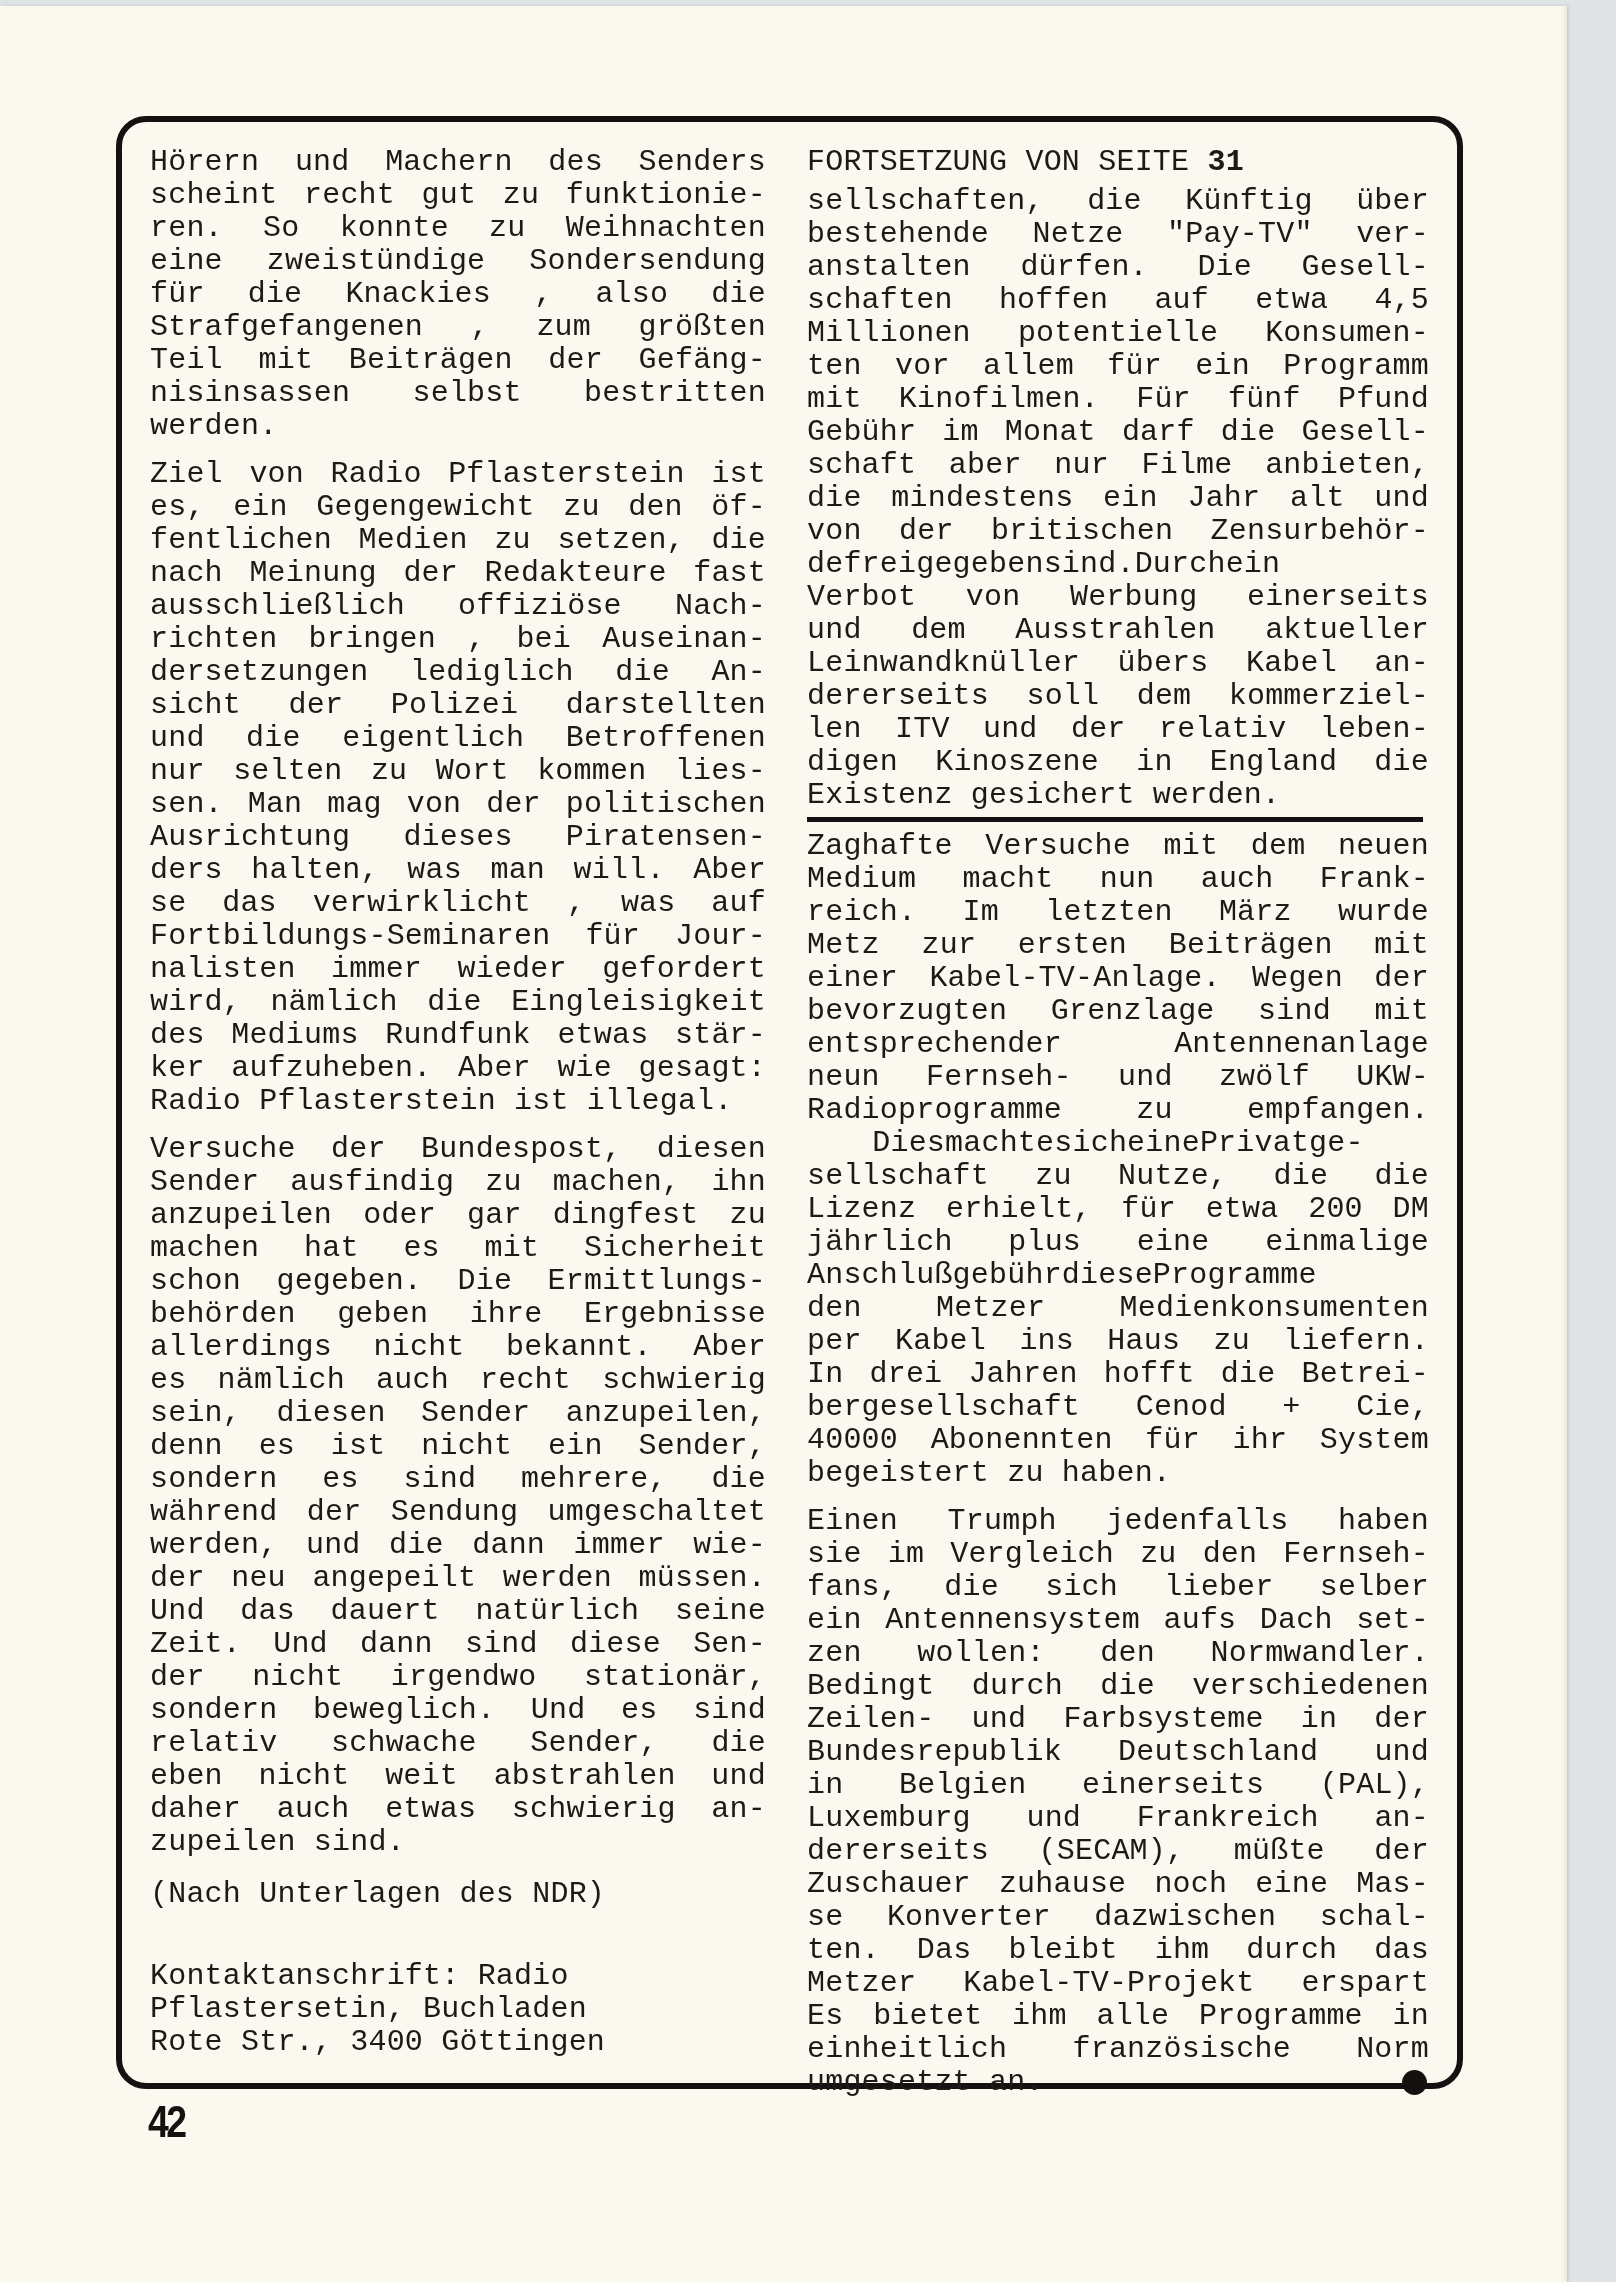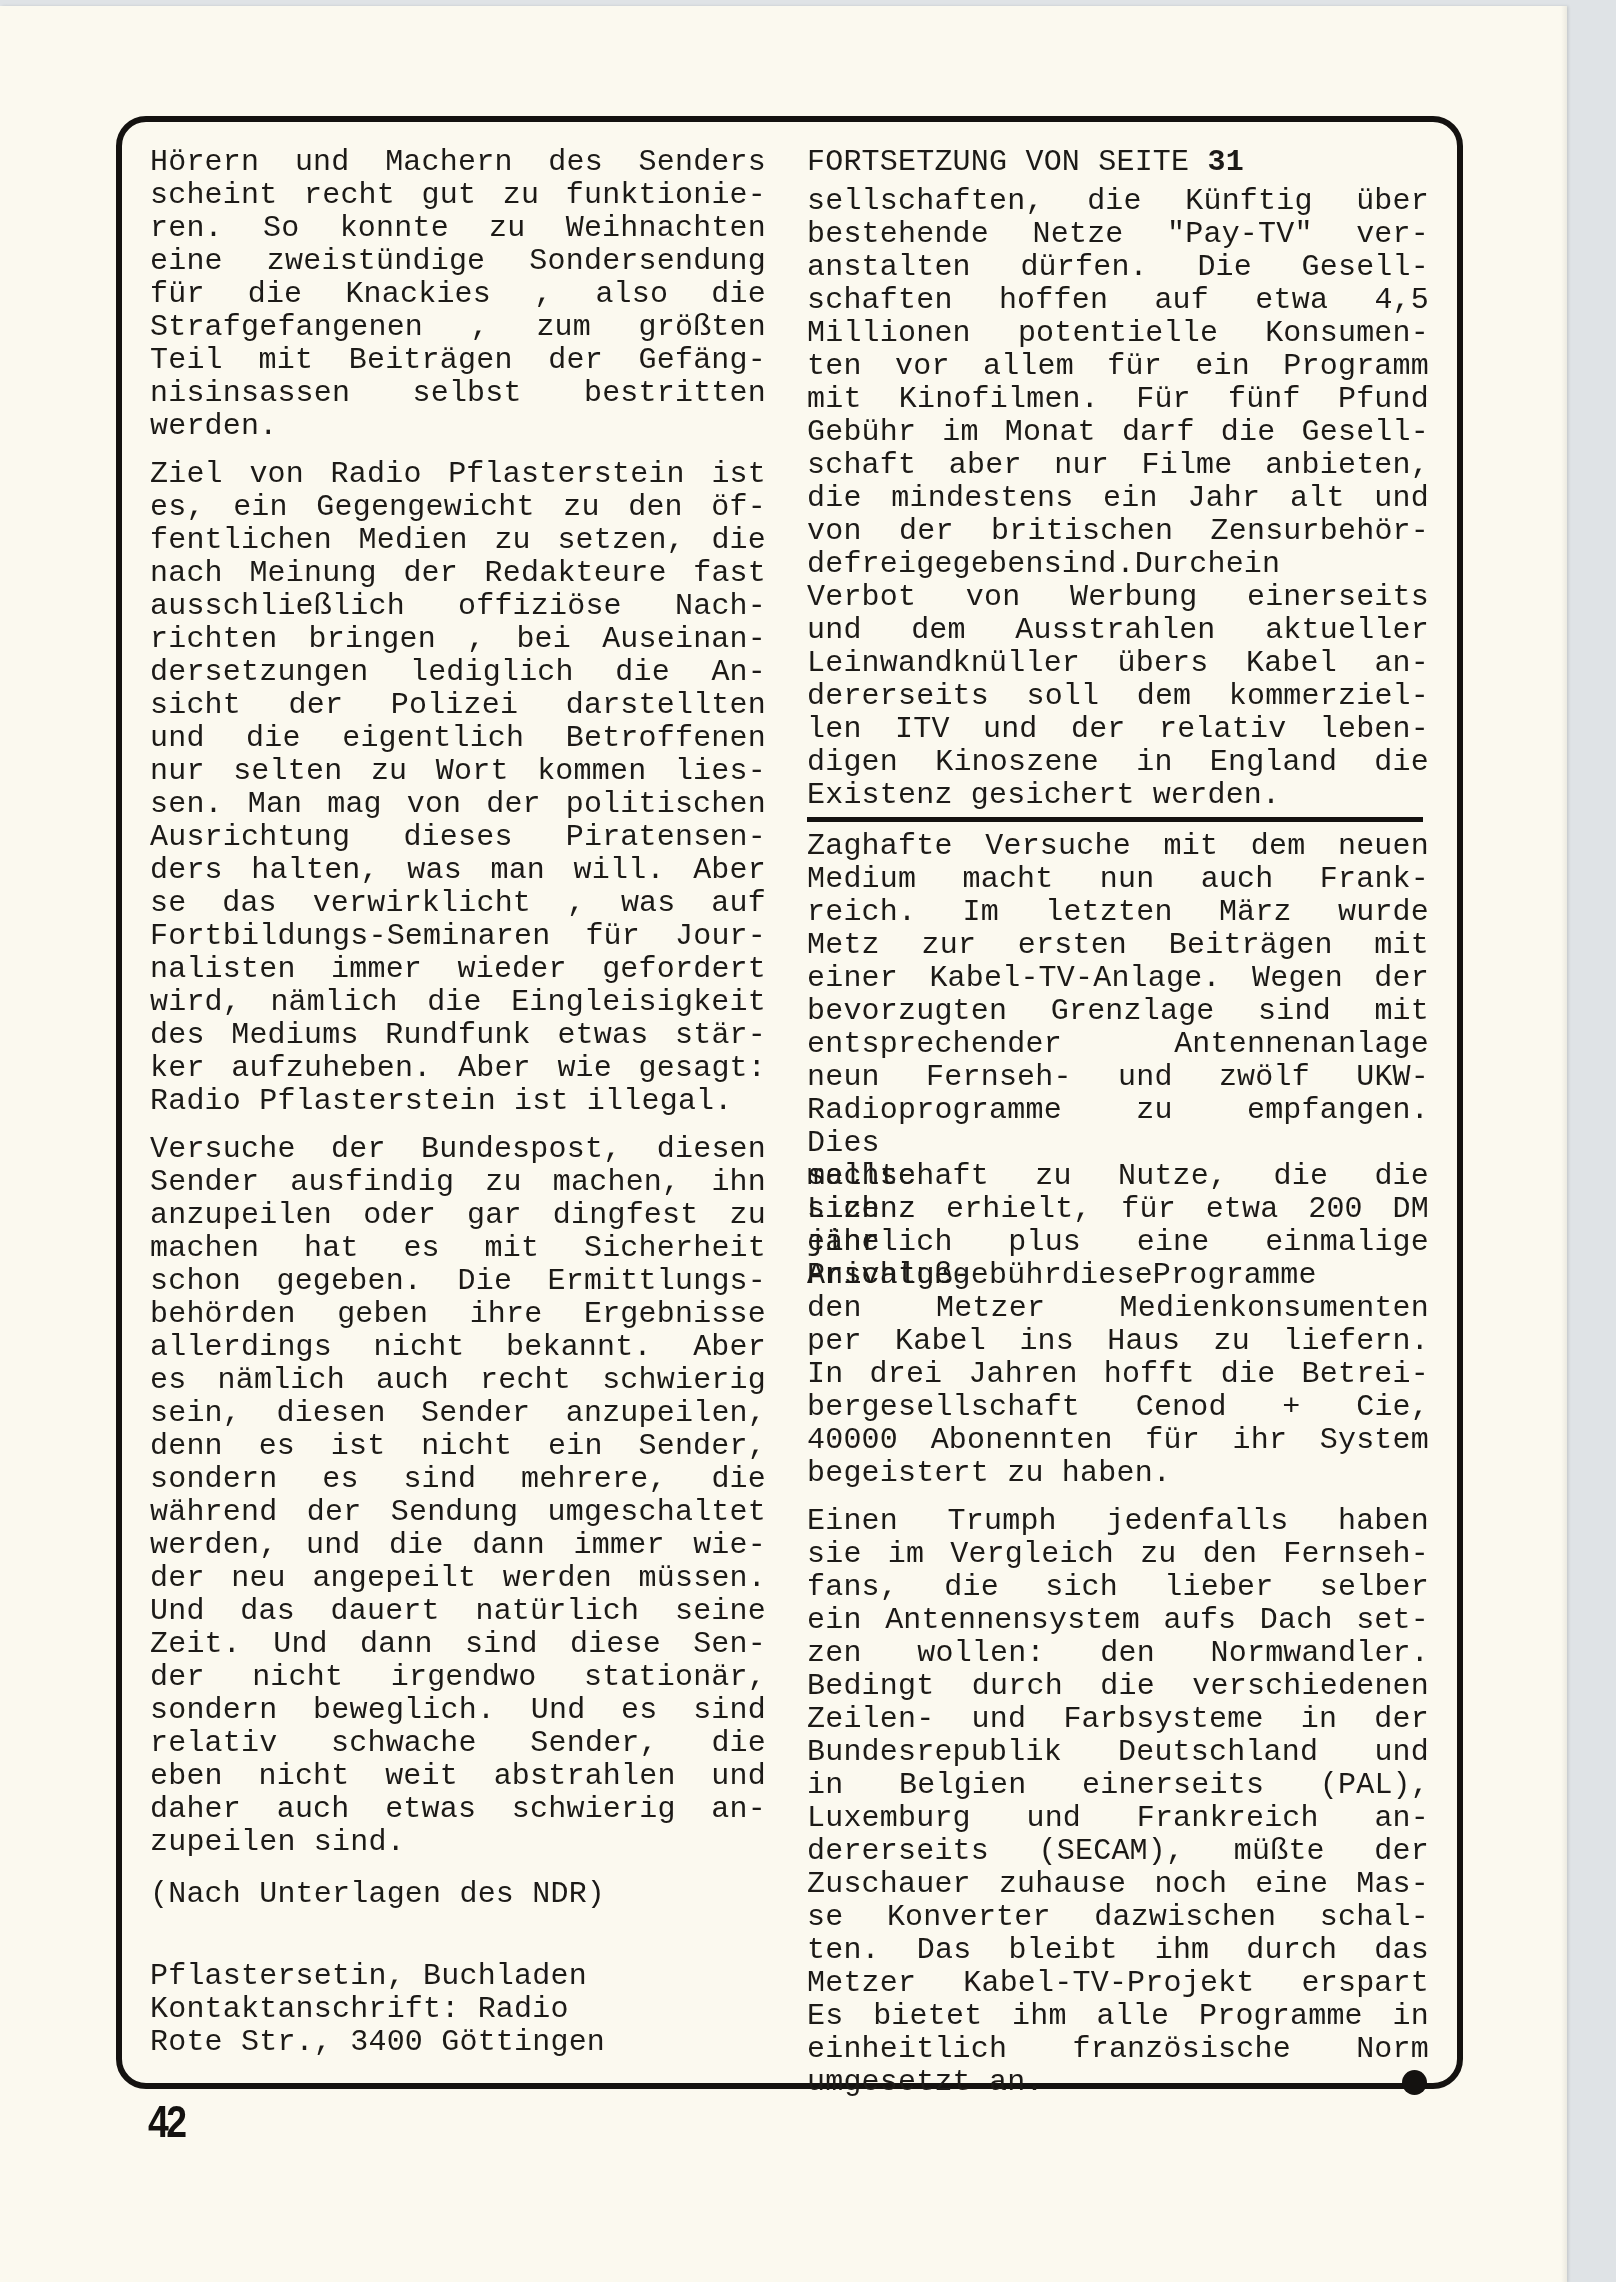--- a/index.html
+++ b/index.html
@@ -462,22 +462,22 @@
           <span>auch</span>
           <span>etwas</span>
           <span>schwierig</span>
           <span>an-</span>
         </span>
         <span class="line last" style="white-space: nowrap;">zupeilen sind.</span>
       </div>
     </div>
   <span class="source-note">(Nach Unterlagen des NDR)</span>
   <div class="contact">
+    <span class="cline">Kontaktanschrift: Radio</span>
     <span class="cline">Pflastersetin, Buchladen</span>
-    <span class="cline">Kontaktanschrift: Radio</span>
     <span class="cline">Rote Str., 3400 Göttingen</span>
   </div>
 </div>
 
 <div class="col col-right">
   <span class="heading"><span>FORTSETZUNG VON SEITE</span> <span class="num">31</span></span>
   <div id="right-paras">
       <div class="para" style="margin-bottom: 0px;">
         <span class="line" style="white-space: nowrap; display: flex; justify-content: space-between;">
           <span>sellschaften,</span>
@@ -652,21 +652,21 @@
           <span>Fernseh-</span>
           <span>und</span>
           <span>zwölf</span>
           <span>UKW-</span>
         </span>
         <span class="line" style="white-space: nowrap; display: flex; justify-content: space-between;">
           <span>Radioprogramme</span>
           <span>zu</span>
           <span>empfangen.</span>
         </span>
-        <span class="line" style="white-space: nowrap; display: flex; justify-content: space-between; flex-direction: column;">
+        <span class="line" style="white-space: nowrap; display: flex; justify-content: center;">
           <span>Dies</span>
           <span>machte</span>
           <span>sich</span>
           <span>eine</span>
           <span>Privatge-</span>
         </span>
         <span class="line" style="white-space: nowrap; display: flex; justify-content: space-between;">
           <span>sellschaft</span>
           <span>zu</span>
           <span>Nutze,</span>

